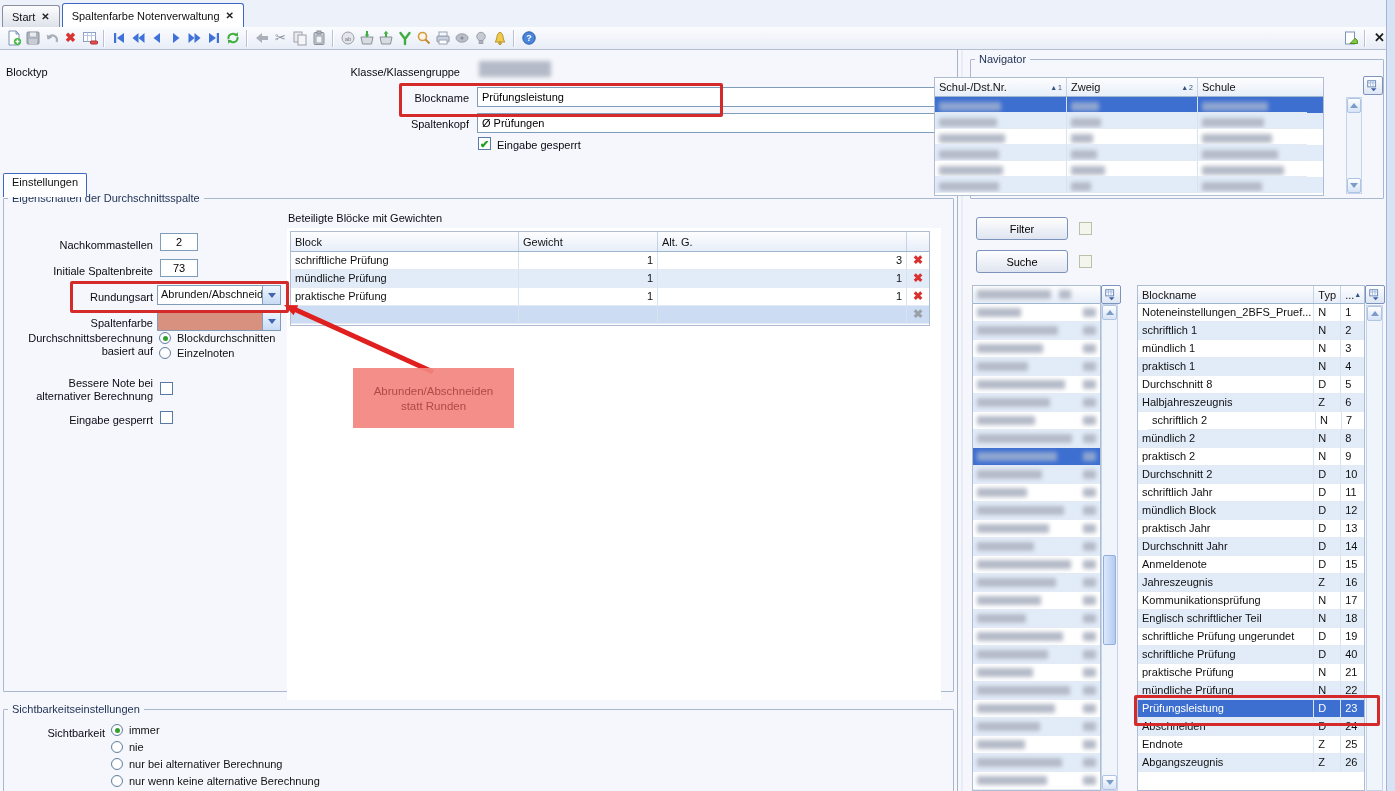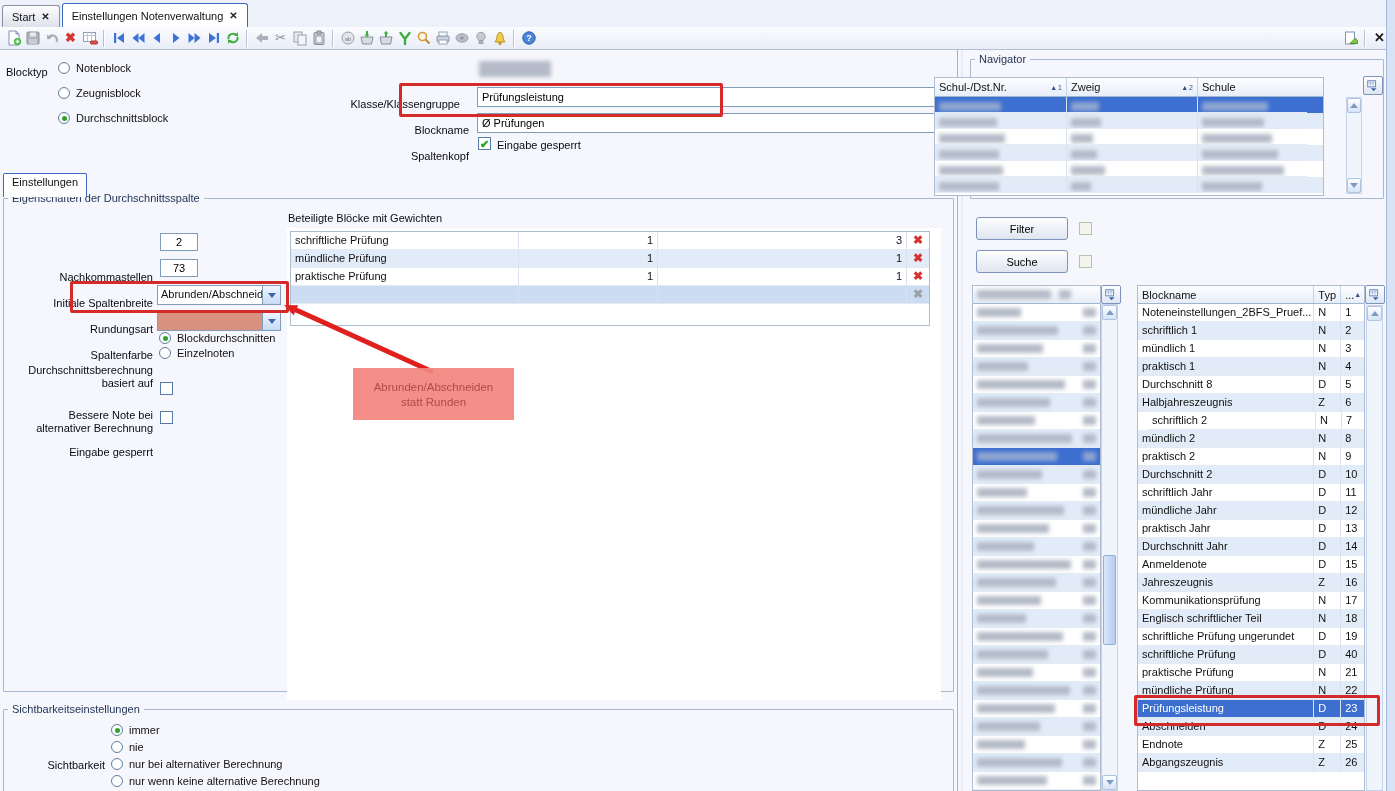--- a/index.html
+++ b/index.html
@@ -1,20 +1,20 @@
 <!DOCTYPE html>
 <html><head>
 <meta charset="utf-8">
 <style>
   html,body{margin:0;padding:0;background:#dfe5ee;}
   #app{position:relative;width:1395px;height:791px;background:#F6F7FC;overflow:hidden;
        font-family:"Liberation Sans",sans-serif;font-size:11px;color:#111;}
   .abs{position:absolute;}
   .lbl{position:absolute;white-space:nowrap;color:#0a0a14;}
-  .r{text-align:right;margin-top:32px;}
+  .r{text-align:right;}
 
   
   .tabbar{position:absolute;left:0;top:0;width:1395px;height:27px;background:#EDF1F9;
           display:flex;align-items:flex-end;padding-left:2px;box-sizing:border-box;}
   .tab{height:21px;display:flex;align-items:center;gap:6px;padding:0 9px;margin-right:2px;
        border:1px solid #8A8FA0;border-bottom:none;border-radius:3px 3px 0 0;
        background:linear-gradient(#FDFDFE,#DDE1EA);cursor:default;}
   .tab.active{background:#fff;border-color:#3C68C0;height:23px;}
   .tab .x{font-size:10px;font-weight:bold;color:#222;}
 
@@ -94,21 +94,21 @@
 <body>
 
 <div id="app">
 
   <div class="tabbar">
     <div class="tab">
       <span>Start</span>
       <span class="x">✕</span>
     </div>
     <div class="tab active">
-      <span>Einstellungen Notenverwaltung</span>
+      <span>Spaltenfarbe Notenverwaltung</span>
       <span class="x">✕</span>
     </div>
   </div>
 
   <div class="toolbar" id="toolbar">
       <span class="ticon">
         <svg viewBox="0 0 16 16">
           <path d="M3 1h7l3 3v11H3z" fill="#fff" stroke="#7C93B5"></path>
           <path d="M10 1l3 3h-3z" fill="#D9E4F2" stroke="#7C93B5"></path>
           <circle cx="11.5" cy="11.5" r="3.6" fill="#43B843"></circle>
@@ -275,36 +275,20 @@
           </svg>
         </span>
         <span class="tsep"></span>
         <span class="ticon">
           <span class="g" style="color:#1a1a1a;font-weight:bold">✕</span>
         </span>
       </span>
     </div>
 
   <div class="lbl" style="left:6px;top:66px">Blocktyp</div>
-  <div class="abs" id="blocktyp-radios" style="left:58px;top:62px;display:flex;flex-direction:column;gap:13px">
-      <div class="radiorow">
-        <span class="radio"></span>
-        <span>Notenblock</span>
-      </div>
-      <div class="radiorow">
-        <span class="radio"></span>
-        <span>Zeugnisblock</span>
-      </div>
-      <div class="radiorow">
-        <span class="radio">
-          <span class="dot"></span>
-        </span>
-        <span>Durchschnittsblock</span>
-      </div>
-    </div>
 
   <div class="lbl r" style="left:296px;top:66px;width:164px">Klasse/Klassengruppe</div>
   <span class="abs chip" style="left:479px;top:61px;width:72px;height:16px"></span>
 
   <div class="lbl r" style="left:397px;top:92px;width:72px">Blockname</div>
   <input class="tbox" style="left: 477px; top: 87px; width: 480px; height: 20px;" value="Prüfungsleistung">
 
   <div class="lbl r" style="left:397px;top:118px;width:72px">Spaltenkopf</div>
   <input class="tbox" style="left: 477px; top: 113px; width: 480px; height: 20px;" value="Ø Prüfungen">
 
@@ -320,20 +304,26 @@
   </div>
 
   <fieldset class="grp" style="left:3px;top:192px;width:951px;height:500px">
     <legend>Eigenschaften der Durchschnittsspalte</legend>
   </fieldset>
 
   <div class="whitepanel" style="left:287px;top:228px;width:654px;height:472px"></div>
   <div class="lbl" style="left:288px;top:212px">Beteiligte Blöcke mit Gewichten</div>
 
   <div class="grid" style="left:290px;top:231px;width:640px;height:95px">
+    <div class="ghead" style="height:20px">
+      <div class="hc" style="width:228px">Block</div>
+      <div class="hc" style="width:139px">Gewicht</div>
+      <div class="hc" style="width:249px">Alt. G.</div>
+      <div class="hc" style="width:22px;border-right:none"></div>
+    </div>
     <div id="weights-body">
         <div class="grow" style="height: 18px;">
           <div class="gc" style="width:228px">schriftliche Prüfung</div>
           <div class="gc" style="width:139px;text-align:right">1</div>
           <div class="gc" style="width:249px;text-align:right">3</div>
           <div class="gc xbtn" style="width:22px;border-right:none">✖</div>
         </div>
         <div class="grow alt" style="height: 18px;">
           <div class="gc" style="width:228px">mündliche Prüfung</div>
           <div class="gc" style="width:139px;text-align:right">1</div>
@@ -393,21 +383,21 @@
       </div>
     </div>
 
   <div class="lbl r" style="left:5px;top:377px;width:148px">Bessere Note bei</div>
   <div class="lbl r" style="left:5px;top:390px;width:148px">alternativer Berechnung</div>
   <span class="cb" style="left:160px;top:382px"></span>
 
   <div class="lbl r" style="left:5px;top:414px;width:148px">Eingabe gesperrt</div>
   <span class="cb" style="left:160px;top:411px"></span>
 
-  <div class="note" style="left:353px;top:368px;width:161px;height:52px">
+  <div class="note" style="left:353px;top:368px;width:161px;height:60px">
     <span>Abrunden/Abschneiden</span>
     <span>statt Runden</span>
   </div>
   <svg class="abs" style="left:270px;top:250px;z-index:38;pointer-events:none" width="180" height="130">
     <line x1="163" y1="122" x2="24" y2="59" stroke="#E01F1F" stroke-width="5"></line>
     <polygon points="14,55 28.2,55.3 23.6,65.3" fill="#E01F1F"></polygon>
   </svg>
 
   <fieldset class="grp" style="left:3px;top:703px;width:951px;height:110px">
     <legend>Sichtbarkeitseinstellungen</legend>
@@ -766,21 +756,21 @@
           <div class="gc" style="width:178px">Durchschnitt 2</div>
           <div class="gc" style="width:27px">D</div>
           <div class="gc" style="width:23px;border-right:none">10</div>
         </div>
         <div class="grow" style="height: 18px;">
           <div class="gc" style="width:178px">schriftlich Jahr</div>
           <div class="gc" style="width:27px">D</div>
           <div class="gc" style="width:23px;border-right:none">11</div>
         </div>
         <div class="grow alt" style="height: 18px;">
-          <div class="gc" style="width:178px">mündliche Jahr</div>
+          <div class="gc" style="width:178px">mündlich Block</div>
           <div class="gc" style="width:27px">D</div>
           <div class="gc" style="width:23px;border-right:none">12</div>
         </div>
         <div class="grow" style="height: 18px;">
           <div class="gc" style="width:178px">praktisch Jahr</div>
           <div class="gc" style="width:27px">D</div>
           <div class="gc" style="width:23px;border-right:none">13</div>
         </div>
         <div class="grow alt" style="height: 18px;">
           <div class="gc" style="width:178px">Durchschnitt Jahr</div>

